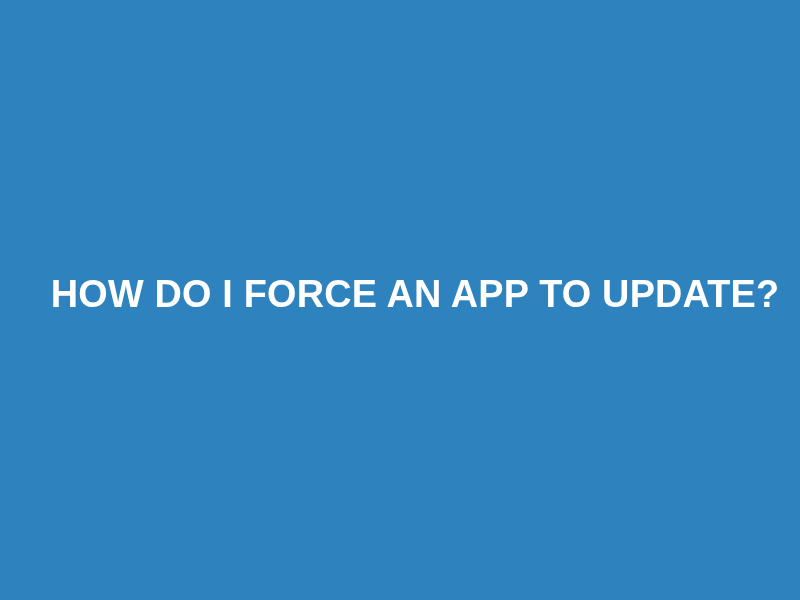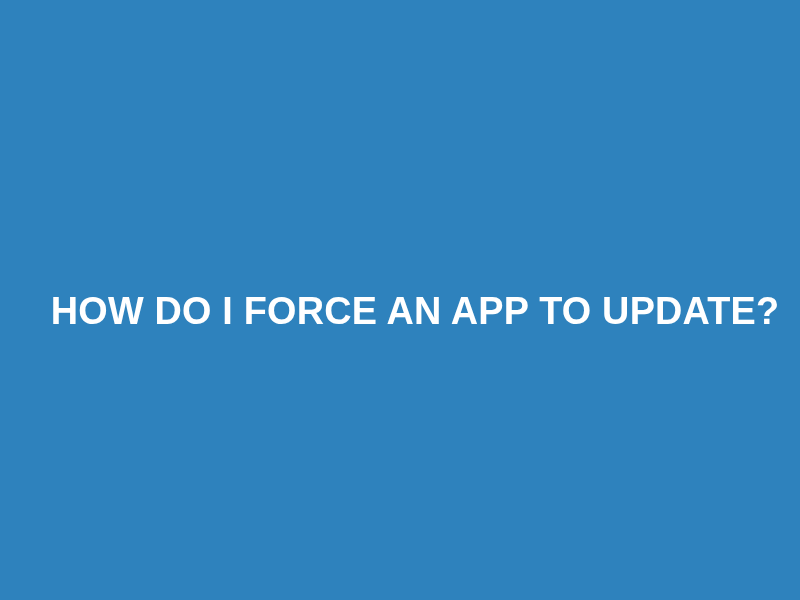--- a/index.html
+++ b/index.html
@@ -25,21 +25,21 @@
     display: flex;
     align-items: center;
     justify-content: center;
   }
 
   
   .headline-wrap {
     position: absolute;
     left: 0;
     right: 0;
-    top: 289px;
+    top: 272px;
     padding: 0 40px;
     box-sizing: border-box;
     text-align: center;
   }
 
   .headline {
     margin: 0;
     color: #FFFFFF;
     font-family: "Liberation Sans", "DejaVu Sans", sans-serif;
     font-size: 39px;

